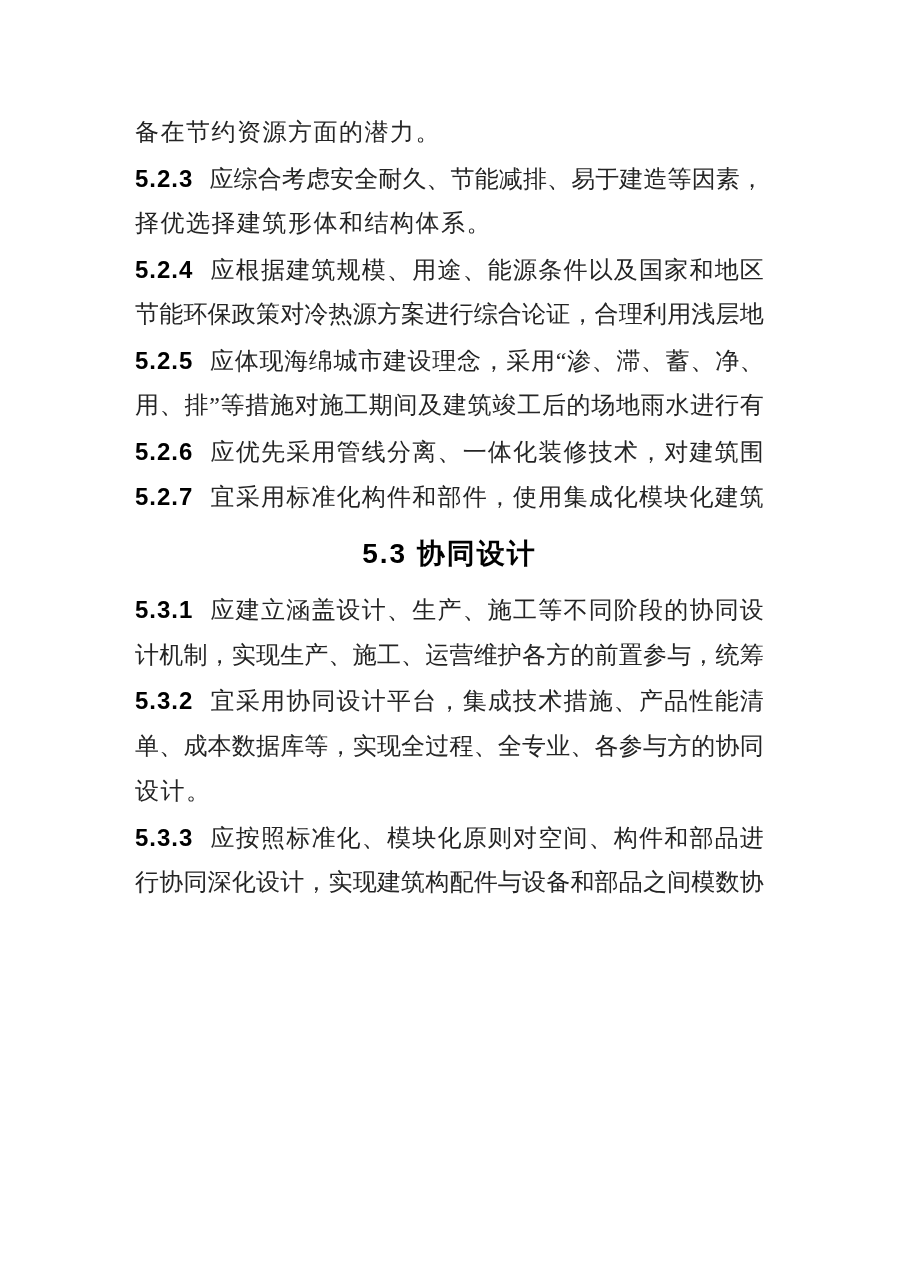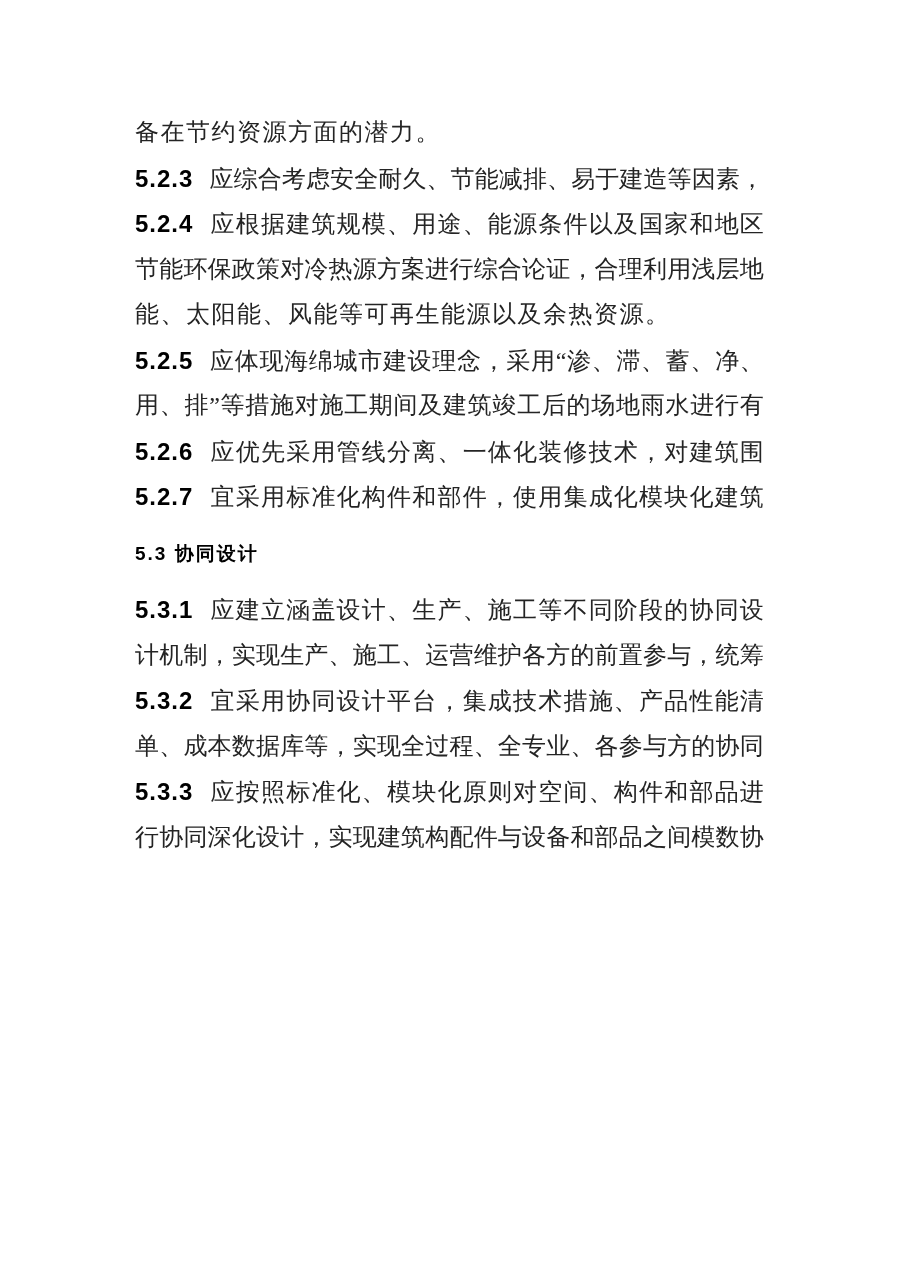--- a/index.html
+++ b/index.html
@@ -49,24 +49,24 @@
     font-size: 24px;
     color: #000000;
     letter-spacing: 1px;
     margin-right: 16px;
     white-space: nowrap;
     flex: 0 0 auto;
   }
   .line.heading {
     height: 45.5px;
     margin: 11px 0;
-    text-align: left;
+    text-align: center;
     font-family: "Liberation Sans", "DejaVu Sans", sans-serif;
     font-weight: 700;
-    font-size: 19px;
+    font-size: 28px;
     color: #000000;
     letter-spacing: 2px;
   }
   #page-number {
     position: absolute;
     left: 0;
     top: 1138px;
     width: 100%;
     text-align: center;
     font-size: 19px;
@@ -100,20 +100,21 @@
         <span class="ch">、</span>
         <span class="ch">易</span>
         <span class="ch">于</span>
         <span class="ch">建</span>
         <span class="ch">造</span>
         <span class="ch">等</span>
         <span class="ch">因</span>
         <span class="ch">素</span>
         <span class="ch">，</span>
       </div>
+      <div class="line plain"><span>择优选择建筑形体和结构体系。</span></div>
       <div class="line justify">
         <span class="num">5.2.4</span>
         <span class="ch">应</span>
         <span class="ch">根</span>
         <span class="ch">据</span>
         <span class="ch">建</span>
         <span class="ch">筑</span>
         <span class="ch">规</span>
         <span class="ch">模</span>
         <span class="ch">、</span>
@@ -153,21 +154,20 @@
         <span class="ch">证</span>
         <span class="ch">，</span>
         <span class="ch">合</span>
         <span class="ch">理</span>
         <span class="ch">利</span>
         <span class="ch">用</span>
         <span class="ch">浅</span>
         <span class="ch">层</span>
         <span class="ch">地</span>
       </div>
-      <div class="line plain"><span>能、太阳能、风能等可再生能源以及余热资源。</span></div>
       <div class="line justify">
         <span class="num">5.2.5</span>
         <span class="ch">应</span>
         <span class="ch">体</span>
         <span class="ch">现</span>
         <span class="ch">海</span>
         <span class="ch">绵</span>
         <span class="ch">城</span>
         <span class="ch">市</span>
         <span class="ch">建</span>
@@ -365,20 +365,21 @@
         <span class="ch">业</span>
         <span class="ch">、</span>
         <span class="ch">各</span>
         <span class="ch">参</span>
         <span class="ch">与</span>
         <span class="ch">方</span>
         <span class="ch">的</span>
         <span class="ch">协</span>
         <span class="ch">同</span>
       </div>
+      <div class="line plain"><span>设计。</span></div>
       <div class="line justify">
         <span class="num">5.3.3</span>
         <span class="ch">应</span>
         <span class="ch">按</span>
         <span class="ch">照</span>
         <span class="ch">标</span>
         <span class="ch">准</span>
         <span class="ch">化</span>
         <span class="ch">、</span>
         <span class="ch">模</span>

